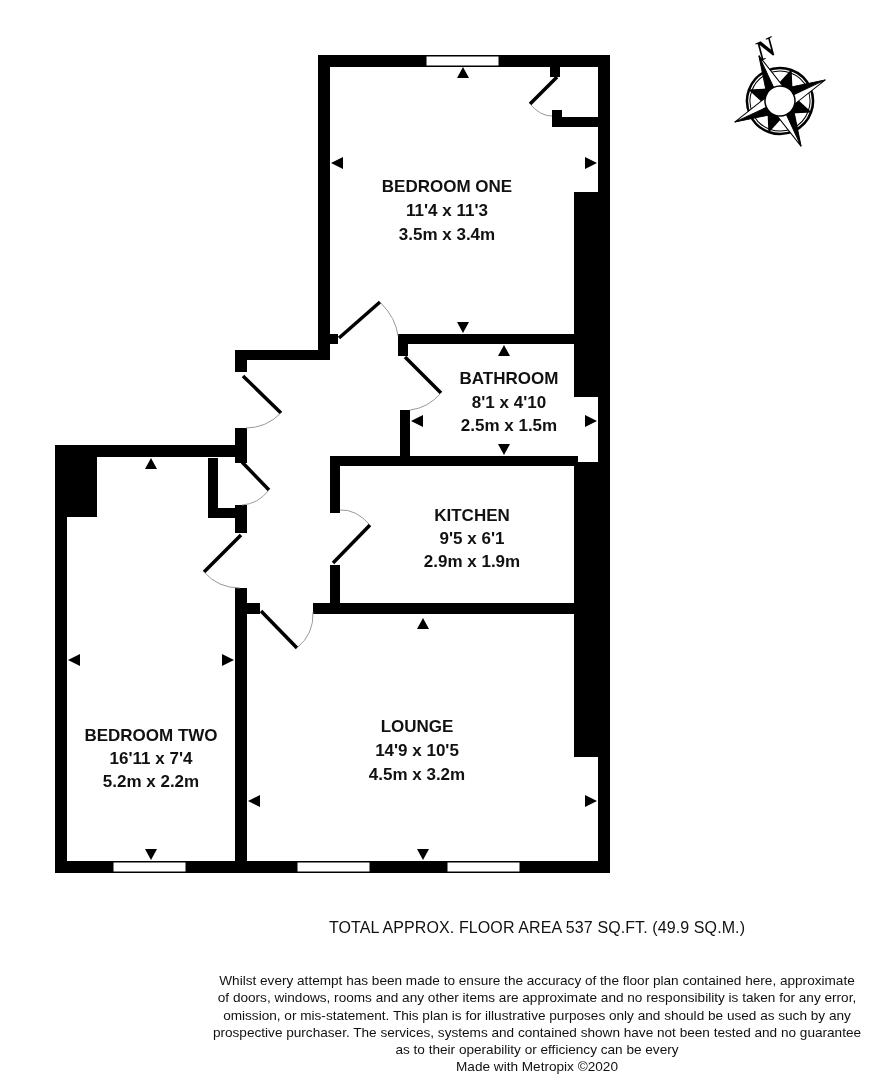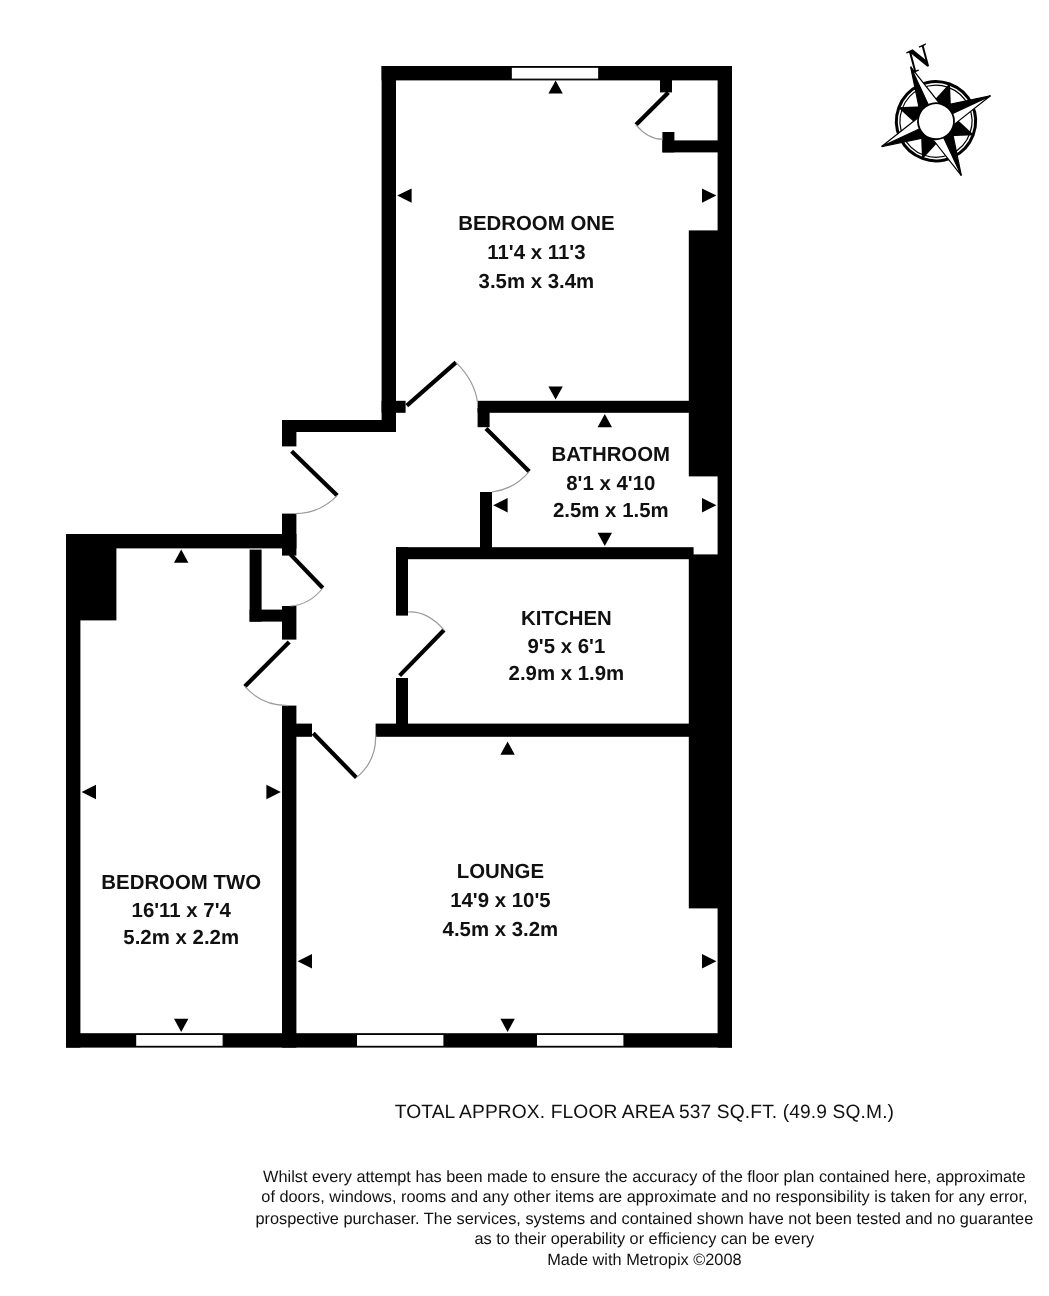--- a/index.html
+++ b/index.html
@@ -165,17 +165,18 @@
     <circle r="15" fill="#fff" stroke="#000" stroke-width="1.5"></circle>
   </g>
   <text x="766" y="58" transform="rotate(-25 766 50)" font-family="Liberation Serif, serif" font-size="28" font-style="italic" font-weight="bold" fill="#000" text-anchor="middle">N</text>
 </svg>
 
 <div class="footer">
   <div class="total">TOTAL APPROX. FLOOR AREA 537 SQ.FT. (49.9 SQ.M.)</div>
   <div class="disc">
     <div>Whilst every attempt has been made to ensure the accuracy of the floor plan contained here, approximate</div>
     <div>of doors, windows, rooms and any other items are approximate and no responsibility is taken for any error,</div>
+    <div>omission, or mis-statement. This plan is for illustrative purposes only and should be used as such by any</div>
     <div>prospective purchaser. The services, systems and contained shown have not been tested and no guarantee</div>
     <div>as to their operability or efficiency can be every</div>
-    <div>Made with Metropix ©2008</div>
+    <div>Made with Metropix ©2020</div>
   </div>
 </div>
 
 </body></html>

